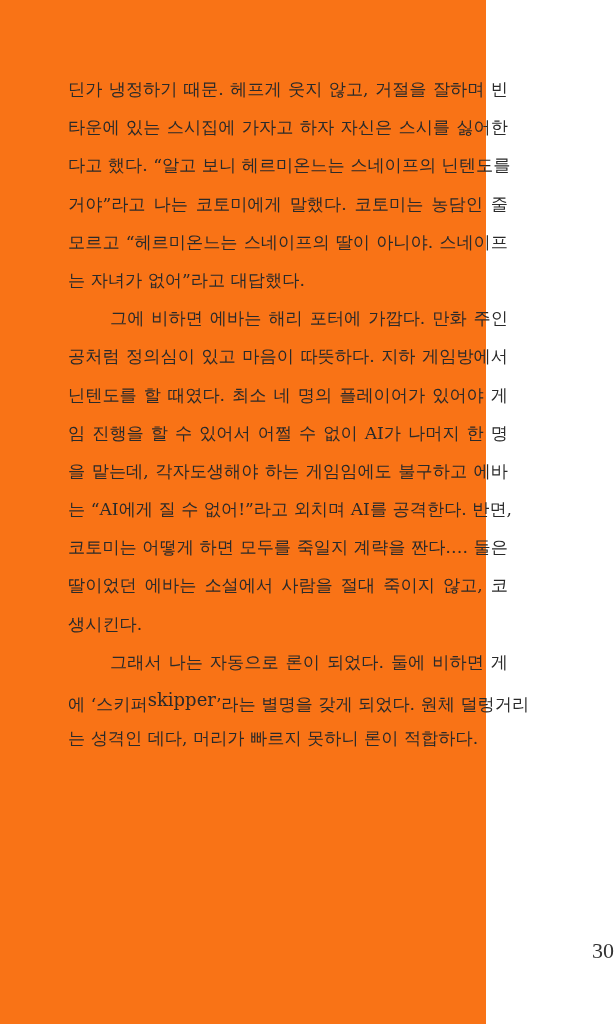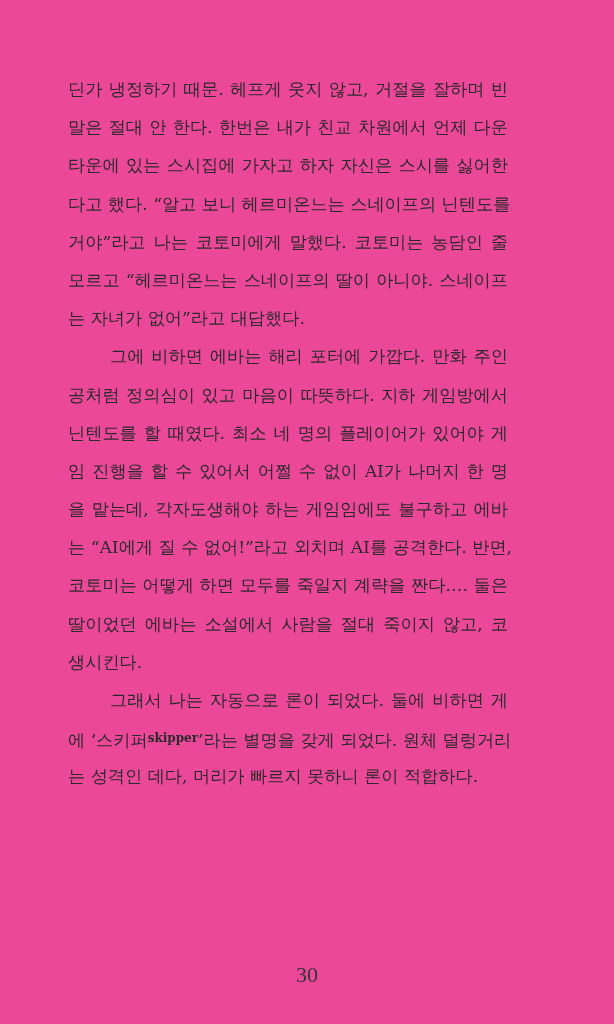--- a/index.html
+++ b/index.html
@@ -1,49 +1,48 @@
 <!DOCTYPE html>
 <html><head>
 <meta charset="utf-8">
 <style>
   html, body { margin: 0; padding: 0; background: #ffffff; }
   body { width: 614px; height: 1024px; position: relative; overflow: hidden; }
   .page {
-    position: absolute; left: 0; top: 0; width: 614px; height: 1024px;
-    background: #ec4899;
+    position: absolute; left: 0; top: 0; width: 486px; height: 1024px;
+    background: #f97316;
   }
   .body-text {
     position: absolute; left: 68px; top: 70px; width: 440px;
     font-family: "DejaVu Serif", "Liberation Serif", serif;
     color: #2a2a2a;
     font-size: 17.2px;
     line-height: 38.2px;
   }
   .line {
     display: block; white-space: nowrap; text-align: justify;
     text-align-last: justify; height: 38.2px;
   }
   .line.last { text-align-last: left; }
   .line.indent { padding-left: 42px; }
-  .sup { font-size: 12px; vertical-align: 4px; font-weight: bold; }
+  .sup { font-size: 18px; vertical-align: 4px; }
   .page-number {
-    position: absolute; left: 0; width: 614px; top: 962px;
-    text-align: center;
+    position: absolute; left: 0; width: 614px; top: 938px;
+    text-align: right;
     font-family: "Liberation Serif", "DejaVu Serif", serif;
     font-size: 22px; color: #333333;
   }
 </style>
 </head>
 <body>
 
 <div class="page">
   <div class="body-text">
 
     <span class="line">딘가 냉정하기 때문. 헤프게 웃지 않고, 거절을 잘하며 빈</span>
-    <span class="line">말은 절대 안 한다. 한번은 내가 친교 차원에서 언제 다운</span>
     <span class="line">타운에 있는 스시집에 가자고 하자 자신은 스시를 싫어한</span>
     <span class="line">다고 했다. “알고 보니 헤르미온느는 스네이프의 닌텐도를</span>
     <span class="line">거야”라고 나는 코토미에게 말했다. 코토미는 농담인 줄</span>
     <span class="line">모르고 “헤르미온느는 스네이프의 딸이 아니야. 스네이프</span>
     <span class="line last">는 자녀가 없어”라고 대답했다.</span>
 
     <span class="line indent">그에 비하면 에바는 해리 포터에 가깝다. 만화 주인</span>
     <span class="line">공처럼 정의심이 있고 마음이 따뜻하다. 지하 게임방에서</span>
     <span class="line">닌텐도를 할 때였다. 최소 네 명의 플레이어가 있어야 게</span>
     <span class="line">임 진행을 할 수 있어서 어쩔 수 없이 AI가 나머지 한 명</span>

